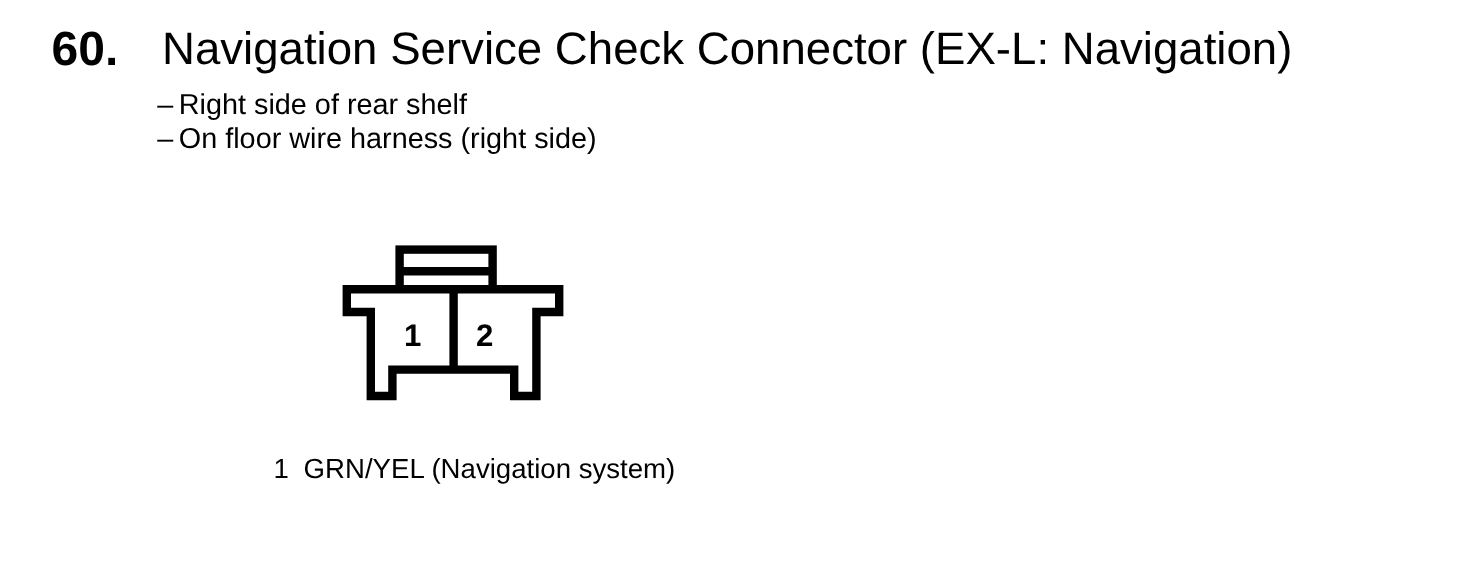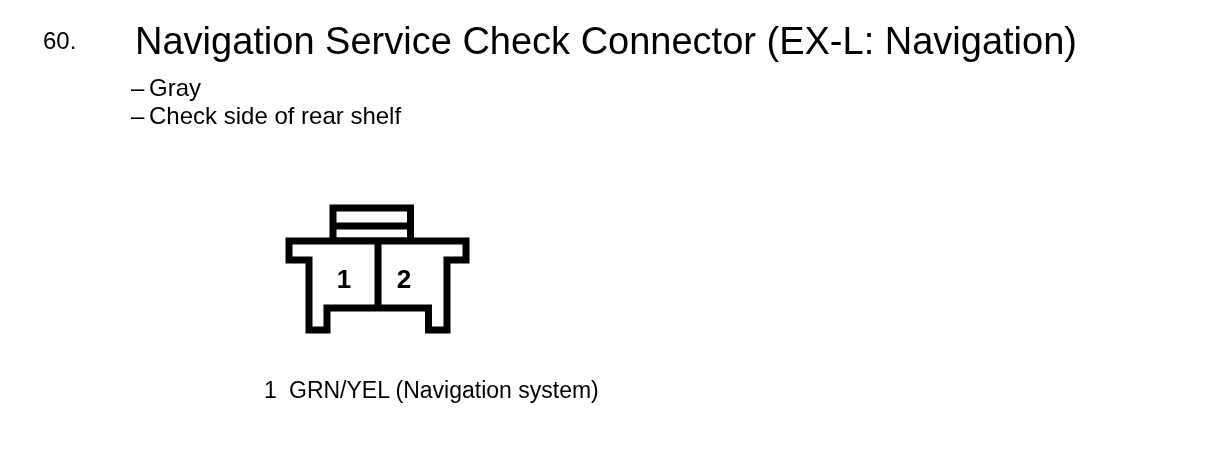--- a/index.html
+++ b/index.html
@@ -10,23 +10,23 @@
     color: #000000;
     font-family: "Liberation Sans", sans-serif;
     position: relative;
     overflow: hidden;
   }
   .heading { position: absolute; top: 0; left: 0; }
   .sec-num {
     position: absolute;
     left: 43px;
     top: 22px;
-    font-size: 24px;
+    font-size: 40px;
     line-height: 38px;
-    font-weight: normal;
+    font-weight: bold;
     white-space: nowrap;
   }
   .sec-title {
     position: absolute;
     left: 135px;
     top: 22px;
     font-size: 38px;
     line-height: 38px;
     font-weight: normal;
     white-space: nowrap;
@@ -64,36 +64,36 @@
     fill: #000000;
     text-anchor: middle;
   }
   .legend {
     position: absolute;
     left: 228px;
     top: 376px;
     font-size: 23px;
     line-height: 28px;
   }
-  .legend-row { white-space: nowrap; margin-left: 36px; }
+  .legend-row { white-space: nowrap; }
   .pin-no { display: inline-block; width: 25px; }
 </style>
 </head>
 <body>
 
 <div class="page">
 
   <div class="heading">
     <span class="sec-num">60.</span>
     <span class="sec-title">Navigation Service Check Connector (EX-L: Navigation)</span>
   </div>
 
   <div class="details">
-    <div class="detail"><span class="dash">–</span><span class="detail-text">Gray</span></div>
-    <div class="detail"><span class="dash">–</span><span class="detail-text">Check side of rear shelf</span></div>
+    <div class="detail"><span class="dash">–</span><span class="detail-text">Right side of rear shelf</span></div>
+    <div class="detail"><span class="dash">–</span><span class="detail-text">On floor wire harness (right side)</span></div>
   </div>
 
   <svg class="connector-svg" viewBox="270 195 215 150" xmlns="http://www.w3.org/2000/svg">
 
     <rect class="shape" x="333" y="208" width="77.5" height="33"></rect>
     <line class="wire-line" x1="333" y1="226" x2="410.5" y2="226"></line>
 
     <path class="shape" d="M 289,241 H 466 V 260 H 447 V 330 H 428.5 V 308 H 327 V 330 H 309 V 260 H 289 Z"></path>
 
     <line class="wire-line" x1="378" y1="241" x2="378" y2="308"></line>

